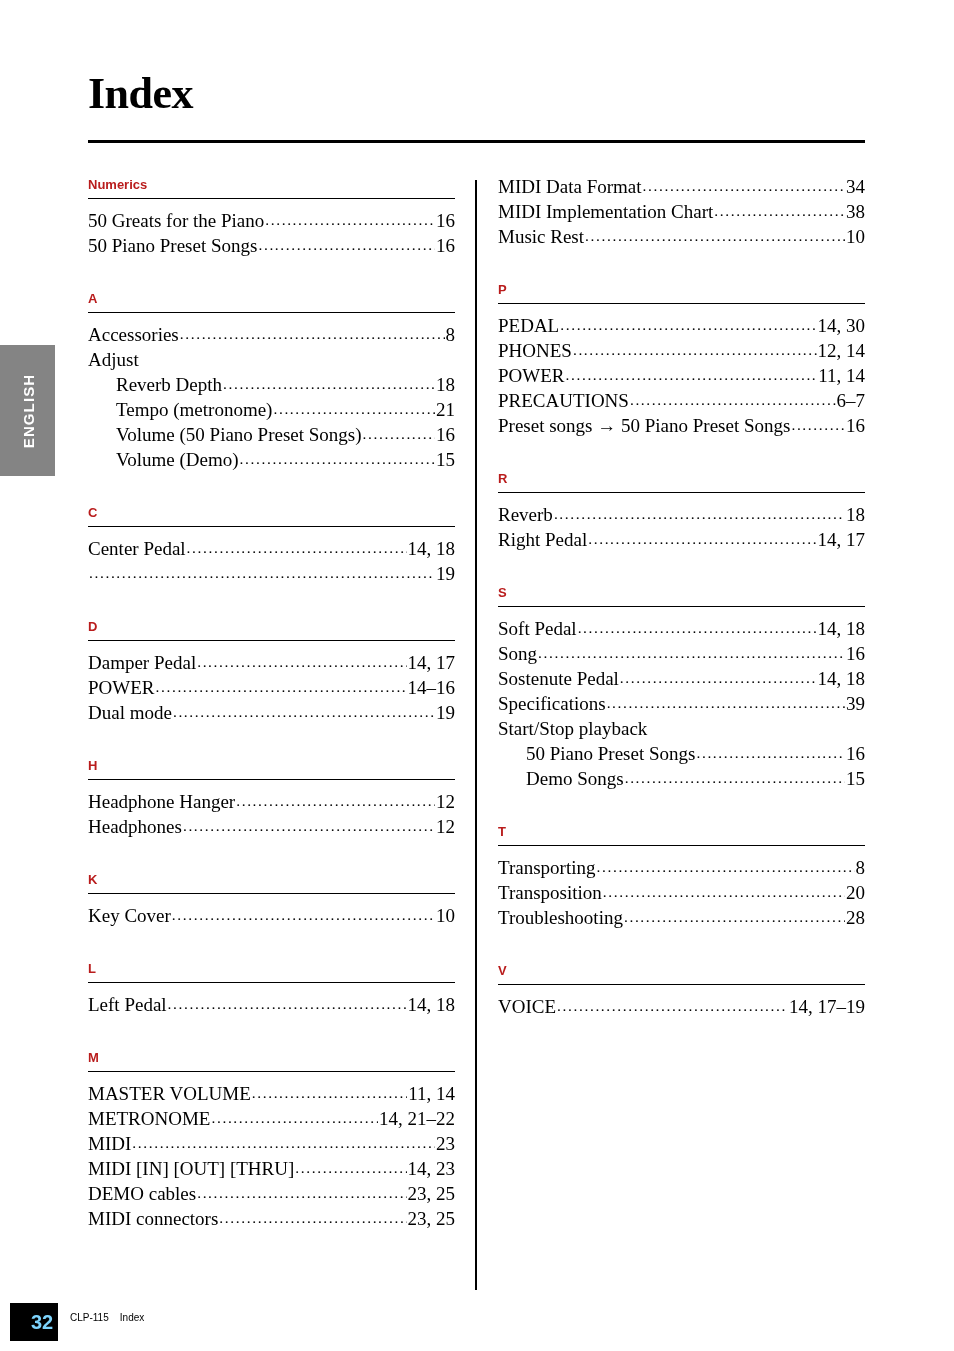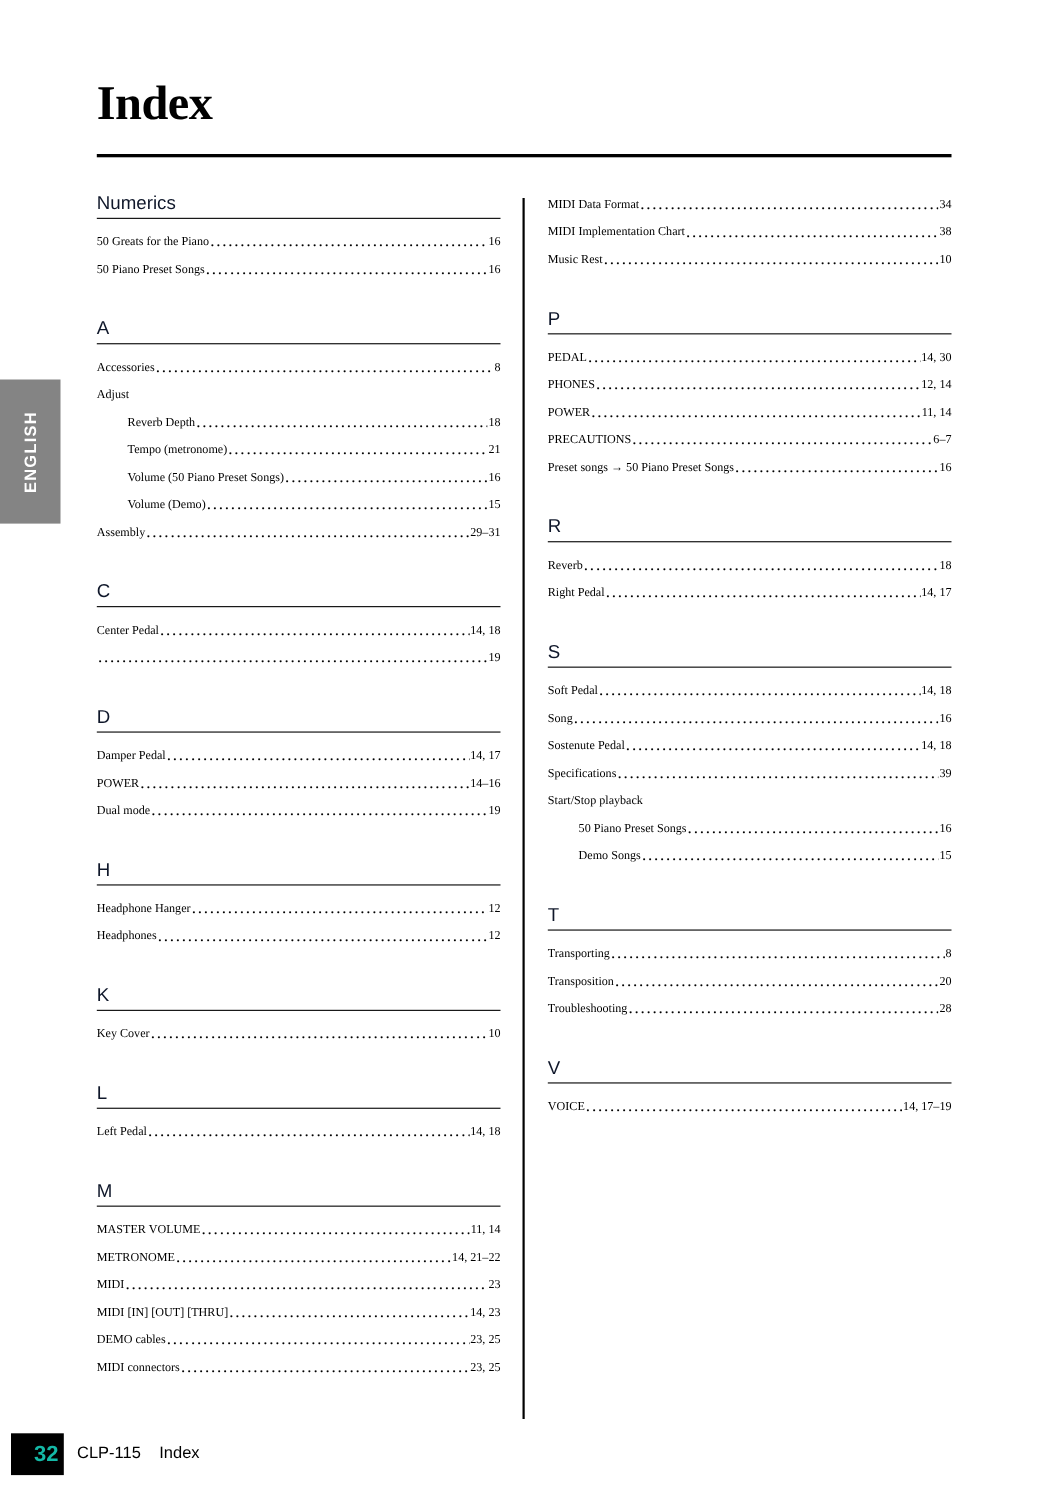--- a/index.html
+++ b/index.html
@@ -74,40 +74,40 @@
     position: absolute;
     top: 174px;
   }
   #column-left  { left: 88px;  width: 367px; }
   #column-right { left: 498px; width: 367px; }
 
   
   .index-section { margin-bottom: 0px; }
   .section-heading {
     font-family: "Liberation Sans", sans-serif;
-    font-weight: normal;
-    font-size: 17px;
+    font-weight: bold;
+    font-size: 13px;
     line-height: 22px;
-    color: #0f172a;
+    color: #b91c1c;
     padding-bottom: 2px;
   }
   .section-rule {
     width: 100%;
     height: 1px;
     background: #000;
     margin-bottom: 9px;
   }
   .section-gap { height: 30px; }
 
   
   .index-entry {
     display: flex;
     align-items: flex-start;
     font-family: "Liberation Serif", serif;
-    font-size: 11px;
+    font-size: 19px;
     line-height: 25px;
     white-space: nowrap;
   }
   .index-entry.sub { padding-left: 28px; }
 
   .entry-label { flex: 0 0 auto; }
   .entry-leader {
     flex: 1 1 auto;
     overflow: hidden;
     margin: 0 1px;
@@ -133,31 +133,31 @@
   }
   #footer-page-number {
     position: absolute;
     left: 0;
     top: 0;
     width: 64px;
     height: 38px;
     display: flex;
     align-items: center;
     justify-content: center;
-    color: #14b8a6;
+    color: #7dd3fc;
     font-family: "Liberation Sans", sans-serif;
     font-weight: bold;
     font-size: 20px;
   }
   #footer-text {
     position: absolute;
     left: 70px;
     top: 1312px;
     font-family: "Liberation Sans", sans-serif;
-    font-size: 15px;
+    font-size: 10px;
     color: #000;
     white-space: pre;
   }
 </style>
 </head>
 <body>
 
 <div id="page-title">Index</div>
 <div id="title-rule"></div>
 
@@ -206,25 +206,20 @@
       </div>
       <div class="index-entry sub">
         <span class="entry-label">Volume (50 Piano Preset Songs)</span>
         <span class="entry-leader"></span>
         <span class="entry-page">16</span>
       </div>
       <div class="index-entry sub">
         <span class="entry-label">Volume (Demo)</span>
         <span class="entry-leader"></span>
         <span class="entry-page">15</span>
-      </div>
-      <div class="index-entry">
-        <span class="entry-label">Assembly</span>
-        <span class="entry-leader"></span>
-        <span class="entry-page">29–31</span>
       </div>
     </div>
     <div class="index-section">
       <div class="section-gap"></div>
       <div class="section-heading">C</div>
       <div class="section-rule"></div>
       <div class="index-entry">
         <span class="entry-label">Center Pedal</span>
         <span class="entry-leader"></span>
         <span class="entry-page">14, 18</span>

